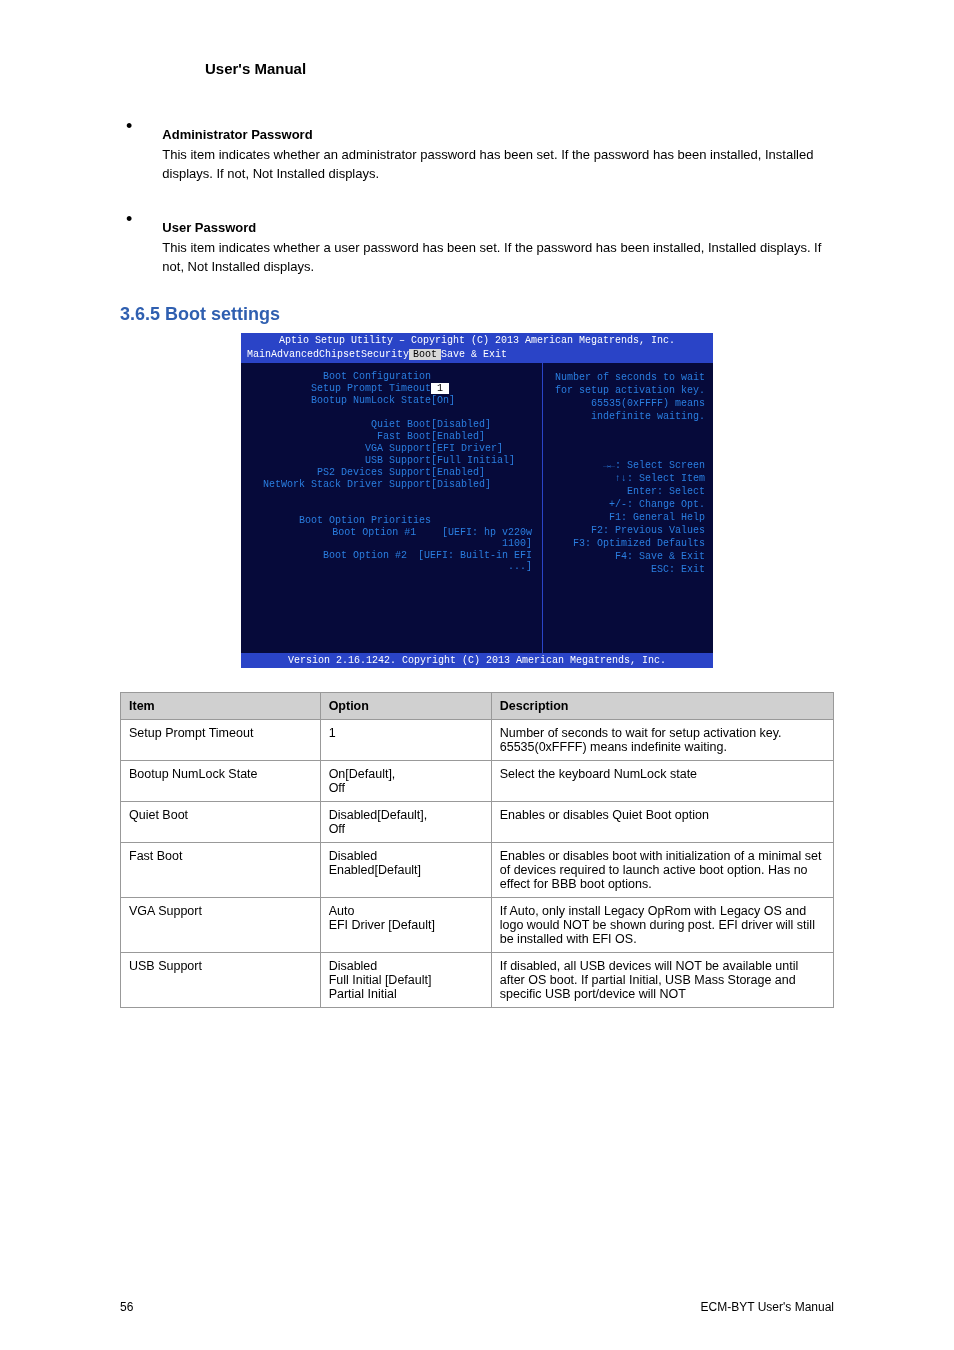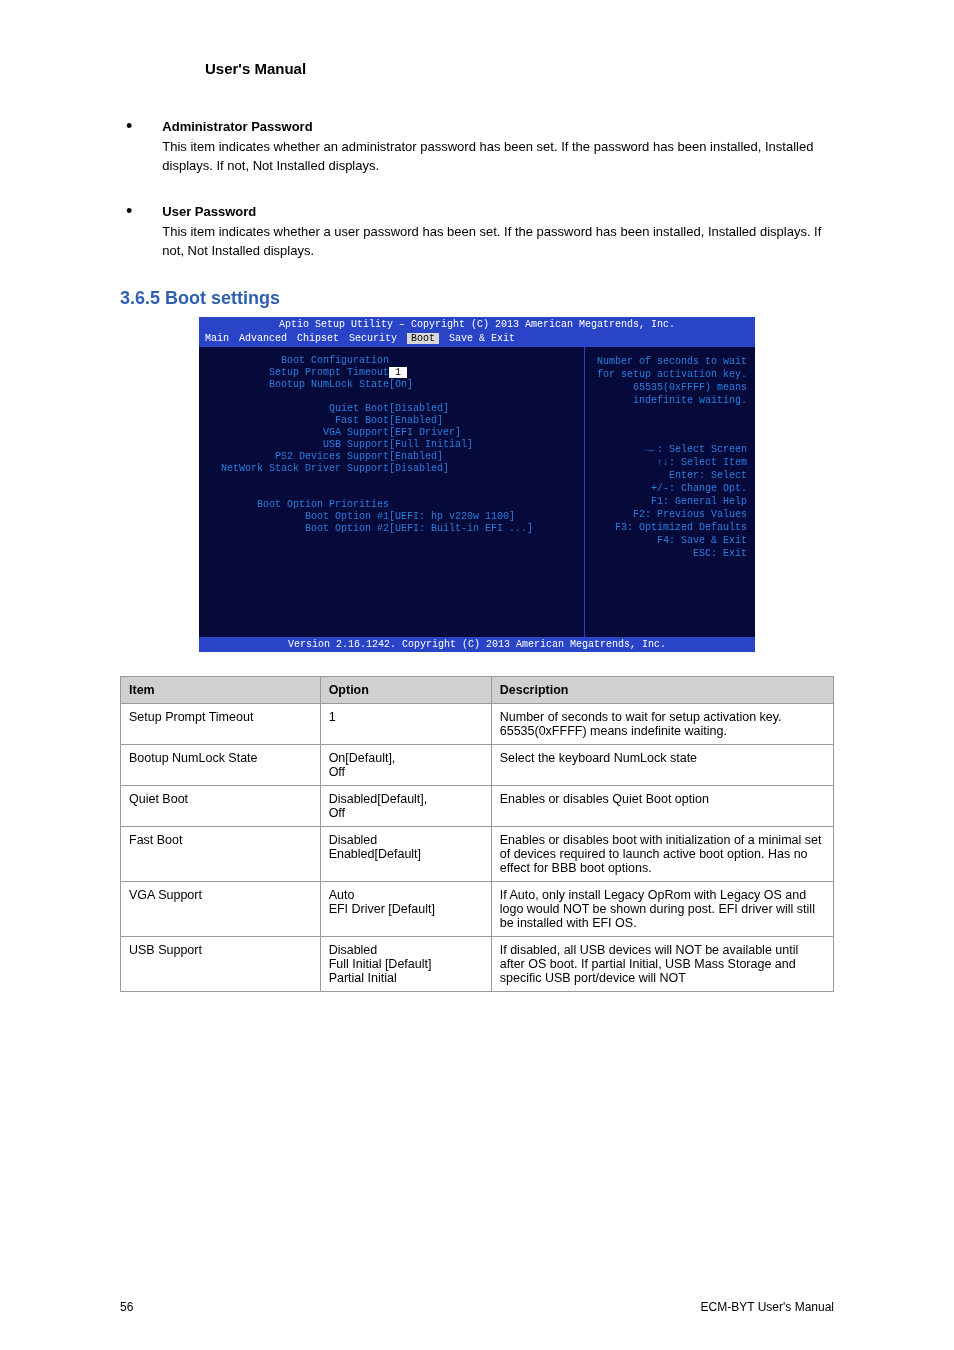--- a/index.html
+++ b/index.html
@@ -25,51 +25,50 @@
       margin-bottom: 28px;
       display: flex;
       align-items: flex-start;
     }
     .bullet-dot {
       font-size: 18px;
       line-height: 14px;
       padding-right: 30px;
       padding-left: 6px;
     }
-    .bullet-body { flex: 1; }
+    .bullet-body { flex: 1; margin-top: 8px; }
     .bullet-title { font-weight: bold; margin-bottom: 4px; }
     .bullet-text { line-height: 1.45; }
     .section-heading {
       color: #2f5fb0;
       font-size: 18px;
       font-weight: bold;
       margin: 10px 0 8px 0;
     }
     .bios-frame {
-      width: 556px;
+      width: 472px;
       margin: 0 auto 24px auto;
       font-family: 'Courier New', monospace;
       font-size: 10px;
       background: #060a3a;
       color: #e6e6e6;
       position: relative;
     }
     .bios-topbar {
       background: #2a44c7;
       color: #fff;
       padding: 2px 6px;
       text-align: center;
       font-size: 10px;
     }
     .bios-menubar {
       background: #2a44c7;
       color: #fff;
       padding: 1px 6px 3px 6px;
       display: flex;
-      gap: 10px;
       font-size: 10px;
     }
     .bios-menubar span { cursor: default; }
     .bios-menubar .active {
       background: #d8d8d8;
       color: #000;
       padding: 0 4px;
     }
     .bios-body {
       display: flex;

